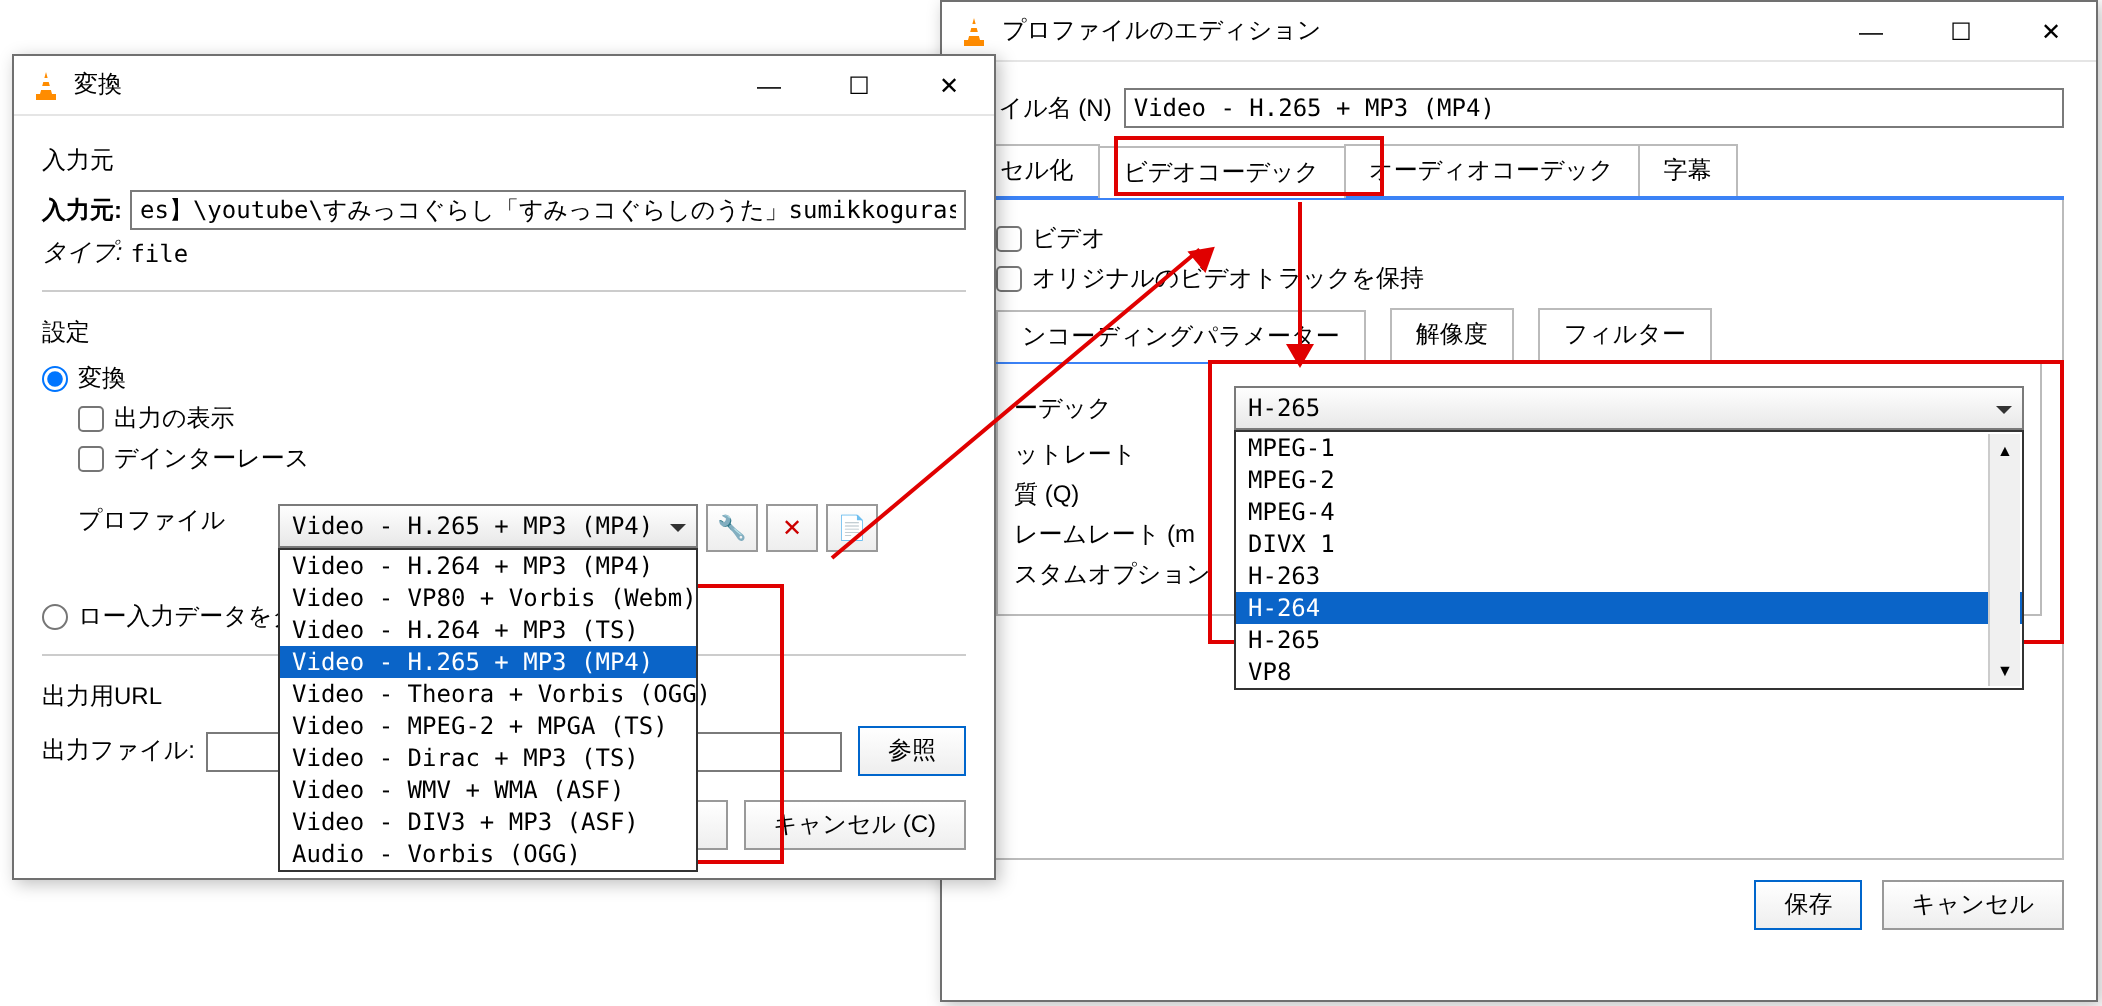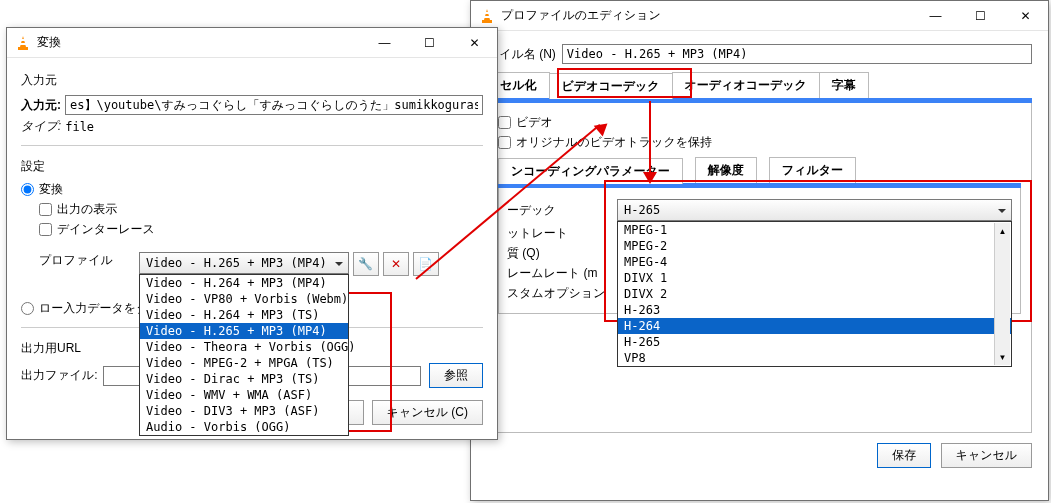--- a/index.html
+++ b/index.html
@@ -19,21 +19,21 @@
 input[type=radio], input[type=checkbox] { margin: 0 5px 0 0; vertical-align: middle; }
 .dropdown { position: relative; }
 .dropdown-sel { border: 1px solid #7a7a7a; background: linear-gradient(#fefefe,#e8e8e8); height: 22px; display: flex; align-items: center; padding: 0 18px 0 6px; position: relative; }
 .dropdown-sel::after { content: ""; position: absolute; right: 5px; top: 9px; border: 4px solid transparent; border-top-color: #333; }
 .dropdown-list { position: absolute; top: 22px; left: 0; right: 0; border: 1px solid #333; background: #fff; z-index: 10; }
 .dropdown-list .opt { padding: 1px 6px; font-family: monospace; font-size: 12px; white-space: nowrap; }
 .dropdown-list .opt.sel { background: #0a64c8; color: #fff; }
 .iconbtn { width: 26px; height: 24px; border: 1px solid #999; background: linear-gradient(#fff,#eee); margin-left: 4px; display: flex; align-items: center; justify-content: center; }
 .btn { border: 1px solid #999; background: linear-gradient(#fff,#eee); padding: 3px 14px; display: inline-block; }
 .btn.primary { border: 1px solid #0066cc; }
-.tabbar { display: flex; gap: 0; border-bottom: 5px solid #3b82f6; font-weight: bold; }
+.tabbar { display: flex; gap: 0; border-bottom: 2px solid #3b82f6; }
 .tab { padding: 4px 12px; border: 1px solid #bbb; border-bottom: none; background: #fff; margin-right: -1px; position: relative; }
 .tab.active { background: #fff; top: 1px; }
 .redbox { border: 2px solid #e00000; position: absolute; pointer-events: none; }
 .arrow-line { position: absolute; background: #e00000; transform-origin: left center; height: 2px; pointer-events: none; }
 .arrow-head { position: absolute; width: 0; height: 0; pointer-events: none; }
 .scroll { position: absolute; right: 1px; top: 1px; bottom: 1px; width: 16px; background: #f0f0f0; border-left: 1px solid #ccc; }
 .scroll .arr { height: 16px; display: flex; align-items: center; justify-content: center; font-size: 8px; }
 .mono { font-family: monospace; }
 </style>
 </head>
@@ -82,21 +82,20 @@
       <div style="border:1px solid #bbb; border-top:none; padding:8px; position:relative;">
         <div class="row">
           <span class="label" style="width:110px;">ーデック</span>
           <div class="dropdown" style="flex:1;">
             <div class="dropdown-sel mono">H-265</div>
             <div class="dropdown-list" style="top:22px;">
               <div class="opt">MPEG-1</div>
               <div class="opt">MPEG-2</div>
               <div class="opt">MPEG-4</div>
               <div class="opt">DIVX 1</div>
-              <div class="opt">DIVX 2</div>
               <div class="opt">H-263</div>
               <div class="opt sel">H-264</div>
               <div class="opt">H-265</div>
               <div class="opt">VP8</div>
               <div class="scroll">
                   <div class="arr">▲</div>
                   <div class="arr" style="position:absolute;bottom:0;left:0;right:0;">▼</div>
                 </div>
             </div>
           </div>

